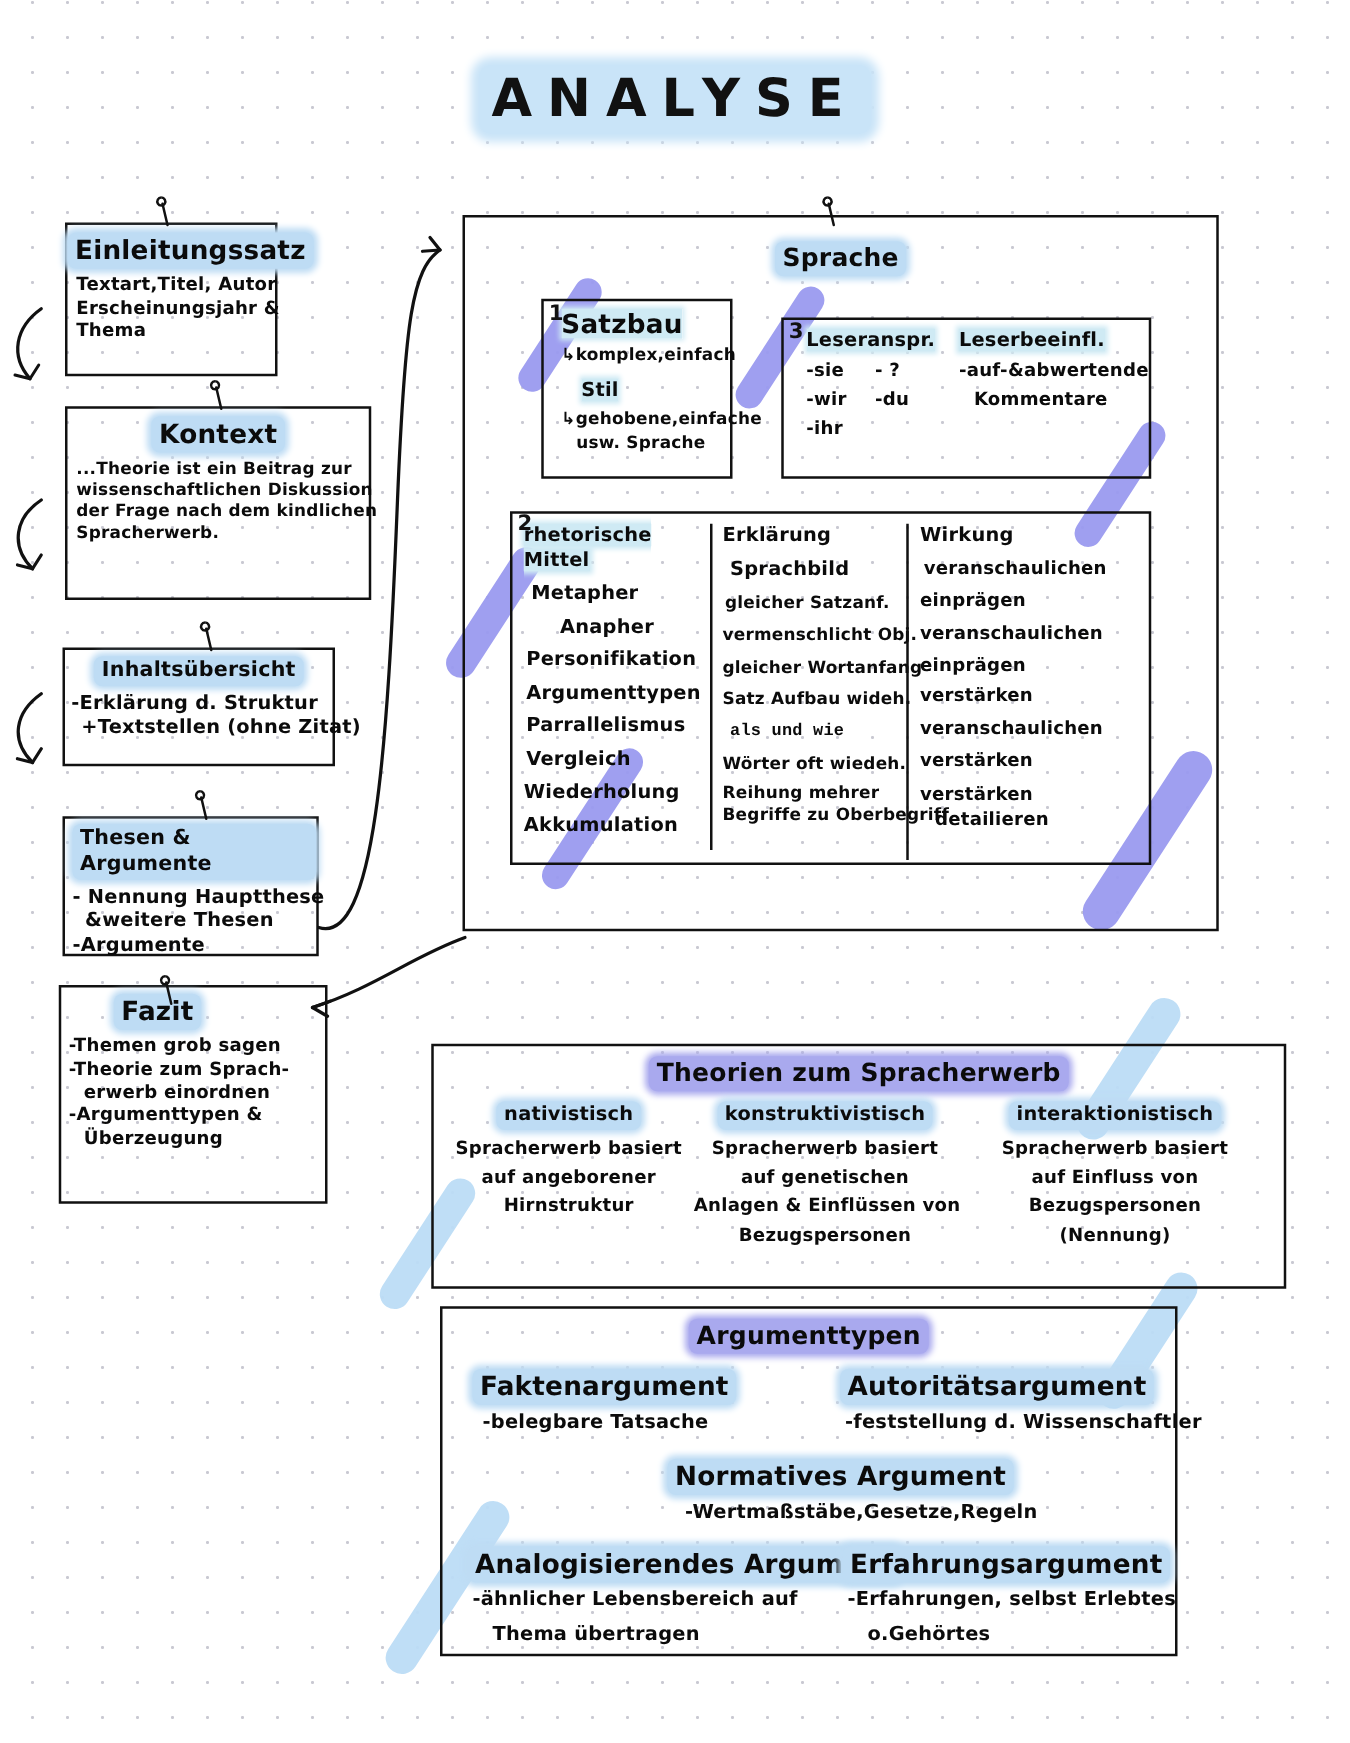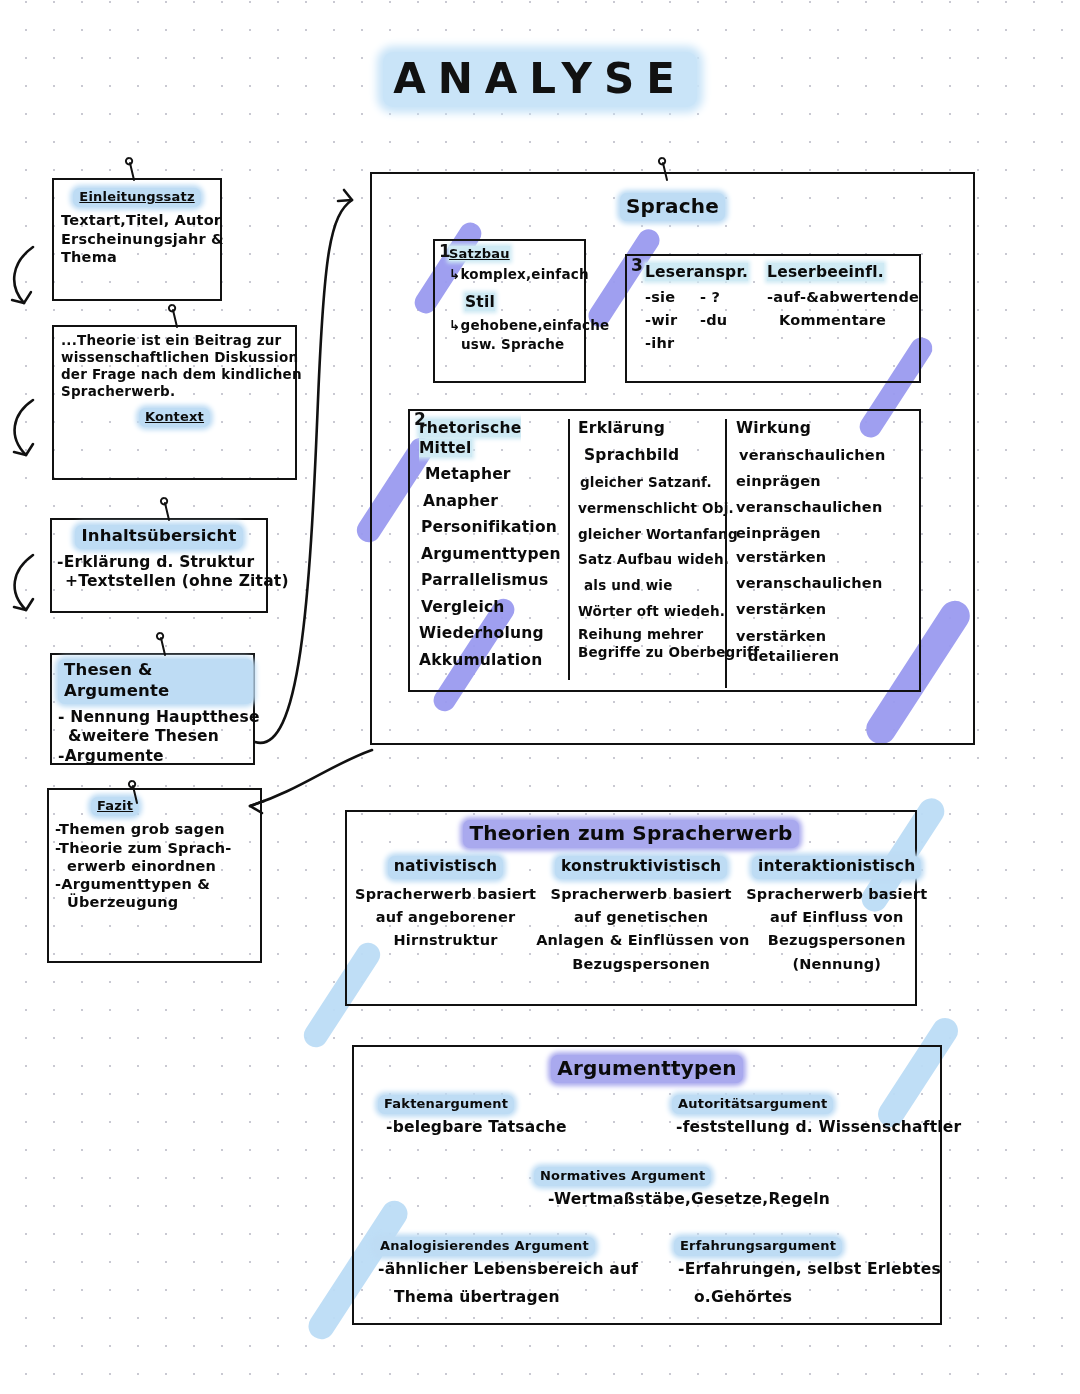--- a/index.html
+++ b/index.html
@@ -86,21 +86,21 @@
     position:absolute; font-size:17px; font-weight:700;
     font-family:"DejaVu Sans", sans-serif;
   }
 
   .ctr{ text-align:center; }
   .line{ white-space:nowrap; }
   .l13{ font-size:13.5px; }
   .l14{ font-size:14.5px; }
   .l15{ font-size:15.5px; }
   .l16{ font-size:16.5px; }
-  .l17{ font-size:13px;text-decoration:underline; }
+  .l17{ font-size:21px; }
   .l20{ font-size:20px; }
 </style>
 </head>
 <body>
 
 <div id="paper"></div>
 
 <div id="streaks">
   <div class="streak sk-purple" style="left:437px;top:216px;width:22px;height:104px;transform:rotate(33deg);"></div>
   <div class="streak sk-purple" style="left:613px;top:222px;width:22px;height:112px;transform:rotate(33deg);"></div>
@@ -151,28 +151,28 @@
     </div>
   </div>
   <div class="pin" style="left:117px;top:155px;">
     <svg viewBox="0 0 22 26">
         <path d="M12 3 a3.2 3.2 0 1 0 .1 0" fill="none" stroke="#111" stroke-width="2"></path>
         <path d="M13 8 L17 25" stroke="#111" stroke-width="2" fill="none" stroke-linecap="round"></path>
       </svg>
   </div>
 
   <div class="box" style="left:52px;top:325px;width:245px;height:155px;">
+    <div class="hw ctr" style="padding-top:6px;">
+      <span class="hl l17">Kontext</span>
+    </div>
     <div class="hw l13" style="padding:5px 0 0 7px;">
       <div class="line">...Theorie ist ein Beitrag zur</div>
       <div class="line">wissenschaftlichen Diskussion</div>
       <div class="line">der Frage nach dem kindlichen</div>
       <div class="line">Spracherwerb.</div>
-    </div>
-    <div class="hw ctr" style="padding-top:6px;">
-      <span class="hl l17">Kontext</span>
     </div>
   </div>
   <div class="pin" style="left:160px;top:302px;">
     <svg viewBox="0 0 22 26">
         <path d="M12 3 a3.2 3.2 0 1 0 .1 0" fill="none" stroke="#111" stroke-width="2"></path>
         <path d="M13 8 L17 25" stroke="#111" stroke-width="2" fill="none" stroke-linecap="round"></path>
       </svg>
   </div>
 
   <div class="box" style="left:50px;top:518px;width:218px;height:95px;">
@@ -274,39 +274,39 @@
     </div>
   </div>
 
   <div class="box" style="left:408px;top:409px;width:513px;height:283px;">
     <div class="num" style="left:4px;top:-2px;">2</div>
     <div style="display:flex;height:100%;">
 
       <div style="width:158px;padding:8px 0 0 9px;">
         <div class="hw l15"><span class="hl-cyan">rhetorische Mittel</span></div>
         <div class="hw l15 line" style="margin-top:7px;padding-left:6px;">Metapher</div>
-        <div class="hw l15 line" style="margin-top:7px;padding-left:4px;">Anapher</div>
+        <div class="hw l15 line" style="margin-top:7px;padding-left:4px;margin-left:25px;">Anapher</div>
         <div class="hw l15 line" style="margin-top:7px;padding-left:2px;">Personifikation</div>
         <div class="hw l15 line" style="margin-top:7px;padding-left:2px;">Argumenttypen</div>
         <div class="hw l15 line" style="margin-top:7px;padding-left:2px;">Parrallelismus</div>
         <div class="hw l15 line" style="margin-top:7px;padding-left:2px;">Vergleich</div>
         <div class="hw l15 line" style="margin-top:7px;padding-left:0px;">Wiederholung</div>
         <div class="hw l15 line" style="margin-top:7px;padding-left:0px;">Akkumulation</div>
       </div>
 
       <div style="width:2px;background:#111;margin:8px 0 10px 0;"></div>
 
       <div style="width:155px;padding:8px 0 0 8px;">
         <div class="hw l15"><span>Erklärung</span></div>
         <div class="hw l15 line" style="margin-top:7px;padding-left:6px;">Sprachbild</div>
         <div class="hw l13 line" style="margin-top:9px;padding-left:2px;">gleicher Satzanf.</div>
         <div class="hw l13 line" style="margin-top:9px;padding-left:0px;">vermenschlicht Obj.</div>
         <div class="hw l13 line" style="margin-top:9px;padding-left:0px;">gleicher Wortanfang</div>
         <div class="hw l13 line" style="margin-top:8px;padding-left:0px;">Satz Aufbau wideh.</div>
-        <div class="hw l13 line" style="margin-top:9px;padding-left:6px;">als und wie</div>
+        <div class="hw l13 line" style="margin-top:9px;padding-left:6px;font-family:Liberation Mono, monospace;">als und wie</div>
         <div class="hw l13 line" style="margin-top:9px;padding-left:0px;">Wörter oft wiedeh.</div>
         <div class="hw l13 line" style="margin-top:6px;padding-left:0px;">Reihung mehrer</div>
         <div class="hw l13 line" style="margin-top:1px;padding-left:0px;">Begriffe zu Oberbegriff</div>
       </div>
 
       <div style="width:2px;background:#111;margin:8px 0 2px 0;"></div>
 
       <div style="flex:1;padding:8px 0 0 9px;">
         <div class="hw l15"><span>Wirkung</span></div>
         <div class="hw l14 line" style="margin-top:7px;padding-left:3px;">veranschaulichen</div>
@@ -315,21 +315,21 @@
         <div class="hw l14 line" style="margin-top:8px;padding-left:0px;">einprägen</div>
         <div class="hw l14 line" style="margin-top:5px;padding-left:0px;">verstärken</div>
         <div class="hw l14 line" style="margin-top:8px;padding-left:0px;">veranschaulichen</div>
         <div class="hw l14 line" style="margin-top:8px;padding-left:0px;">verstärken</div>
         <div class="hw l14 line" style="margin-top:9px;padding-left:0px;">verstärken</div>
         <div class="hw l14 line" style="margin-top:1px;padding-left:12px;">detailieren</div>
       </div>
     </div>
   </div>
 
-  <div class="box" style="left:345px;top:810px;width:572px;height:196px;">
+  <div class="box" style="left:345px;top:835px;width:684px;height:196px;">
     <div class="hw ctr" style="padding-top:8px;">
       <span class="hl hl-purple l20">Theorien zum Spracherwerb</span>
     </div>
     <div style="display:flex;padding:8px 8px 0 8px;">
       <div style="width:200px;text-align:center;">
         <div class="hw l15"><span class="hl">nativistisch</span></div>
         <div class="hw l14 line" style="margin-top:6px;">Spracherwerb basiert</div>
         <div class="hw l14 line" style="margin-top:5px;">auf angeborener</div>
         <div class="hw l14 line" style="margin-top:5px;">Hirnstruktur</div>
       </div>

